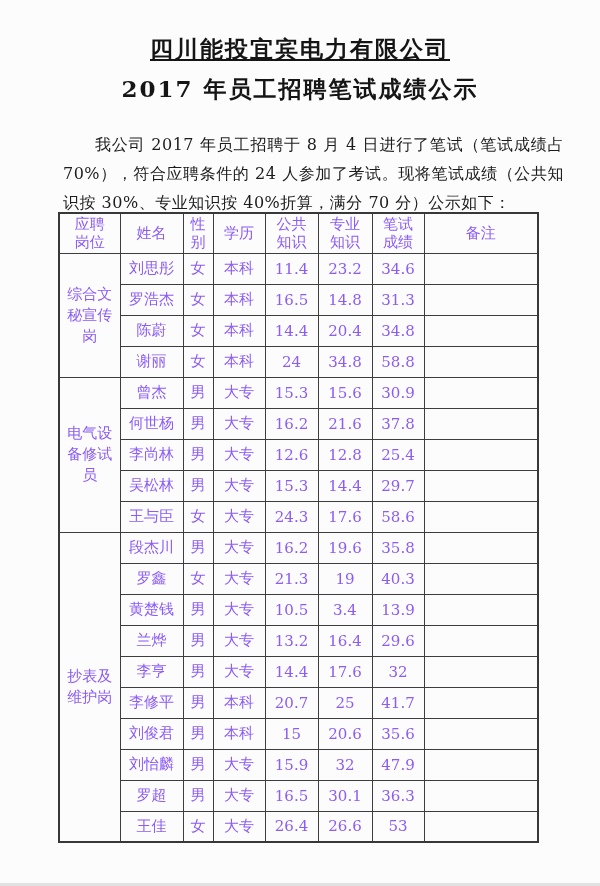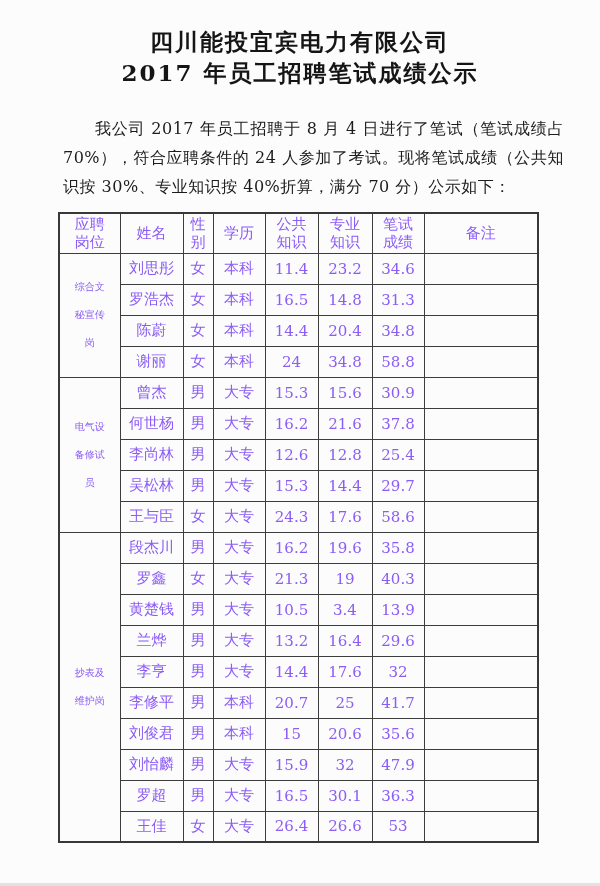--- a/index.html
+++ b/index.html
@@ -15,22 +15,22 @@
     overflow: hidden;
   }
   .doc-title {
     margin: 0;
     text-align: center;
     font-size: 23px;
     font-weight: bold;
     letter-spacing: 2px;
     color: #151515;
   }
-  .doc-title.line1 { padding-top: 27px; }
-  .doc-title.line2 { }
+  .doc-title.line1 { padding-top: 34px; text-decoration: underline; }
+  .doc-title.line2 { margin-top: 9px; }
   .intro {
     margin: 25px 36px 0 63px;
     font-size: 16px;
     line-height: 29px;
     text-indent: 2em;
     text-align: justify;
     letter-spacing: 0.5px;
     color: #1c1c1c;
   }
   table.score-table {
@@ -48,21 +48,21 @@
     border: 1px solid #3d3d3d;
     text-align: center;
     vertical-align: middle;
     padding: 0;
     font-weight: normal;
     overflow: hidden;
   }
   .score-table thead tr { height: 40px; }
   .score-table tbody tr { height: 31px; }
   .score-table th { line-height: 18px; font-size: 15px; }
-  .score-table td.group-cell { line-height: 28px; font-size: 10px; }
+  .score-table td.group-cell { line-height: 21px; font-size: 15px; }
   col.c0 { width: 61px; }
   col.c1 { width: 63px; }
   col.c2 { width: 30px; }
   col.c3 { width: 52px; }
   col.c4 { width: 53px; }
   col.c5 { width: 54px; }
   col.c6 { width: 52px; }
   col.c7 { width: 114px; }
   .scan-edge {
     position: absolute;

